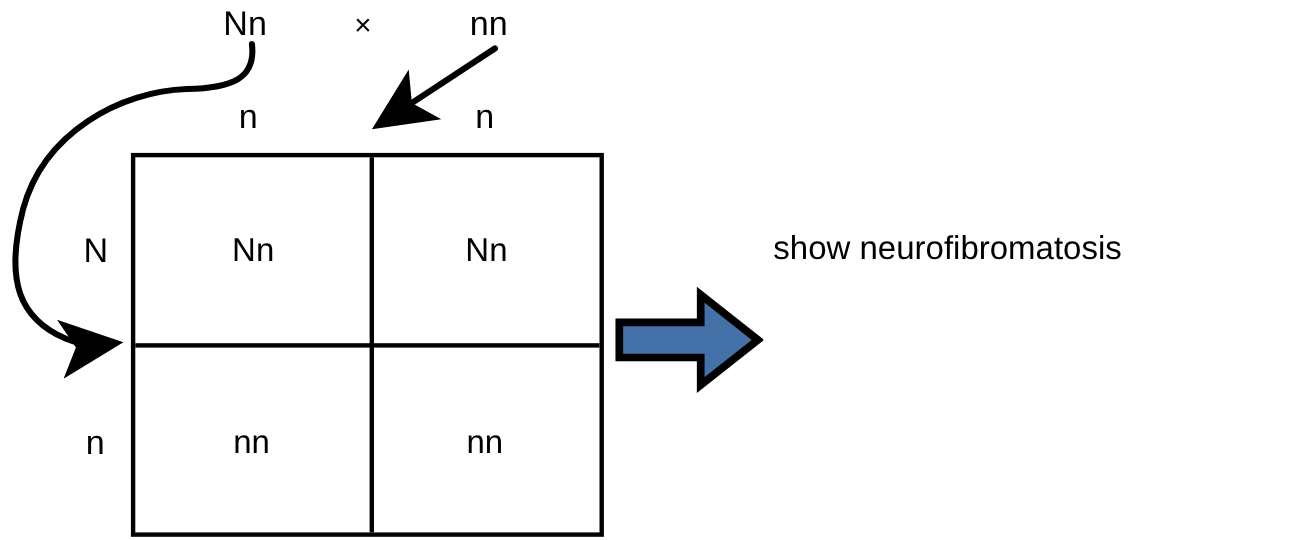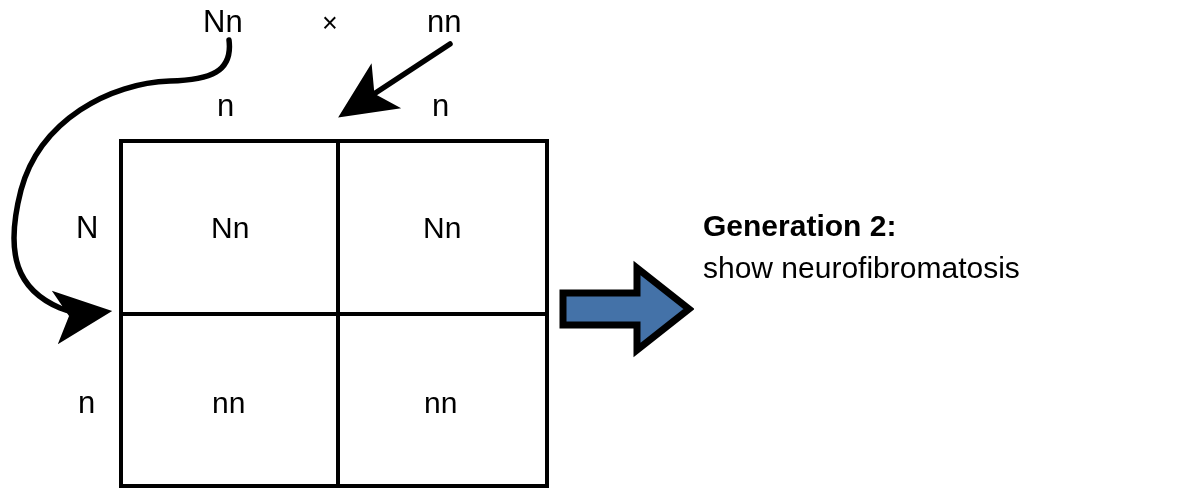--- a/index.html
+++ b/index.html
@@ -167,20 +167,17 @@
 
     <path d="M 450 44 L 345 113" fill="none" stroke="#000" stroke-width="5.5" stroke-linecap="round" marker-end="url(#ah-straight)"></path>
   </svg>
 
   <svg id="block-arrow" viewBox="0 0 136 98">
     <polygon points="5,33 79,33 79,8 131,49 79,90 79,65 5,65" fill="#4472A8" stroke="#000000" stroke-width="7" stroke-linejoin="miter"></polygon>
   </svg>
 
   <div id="conclusion">
     <div class="line">
-      <span class="b">Generation 2:</span><span></span>
-    </div>
-    <div class="line">
       <span class="b"></span><span>show neurofibromatosis</span>
     </div>
   </div>
 
 </div>
 
 </body></html>

